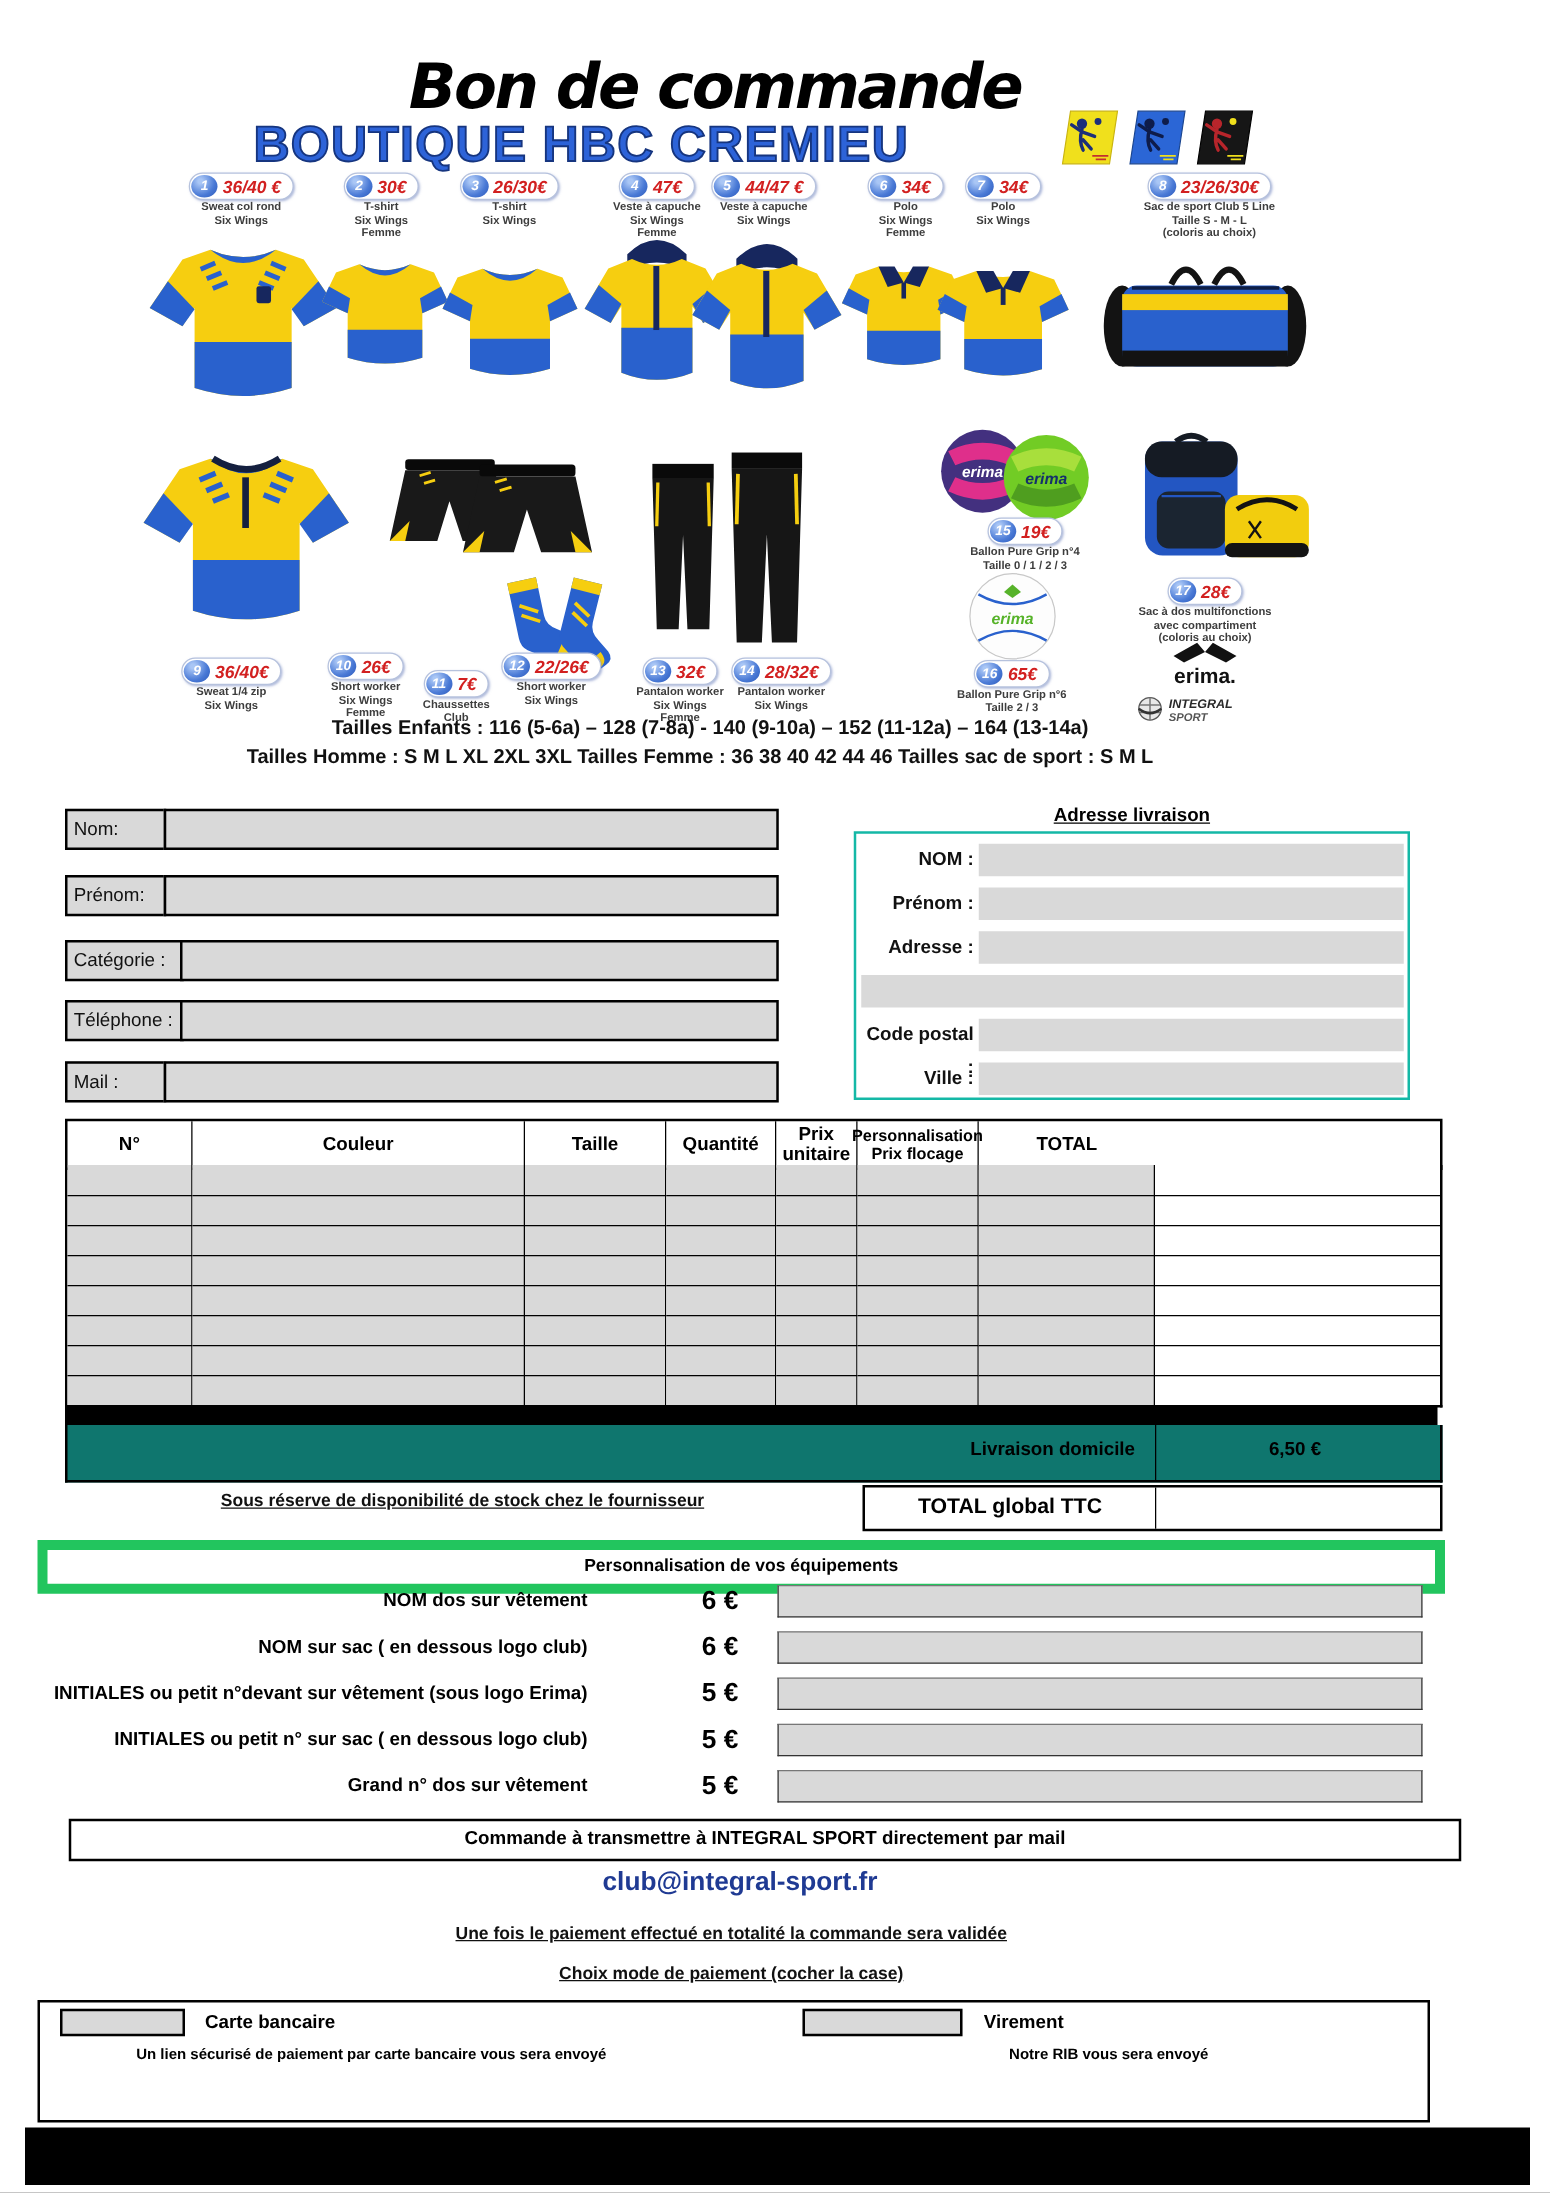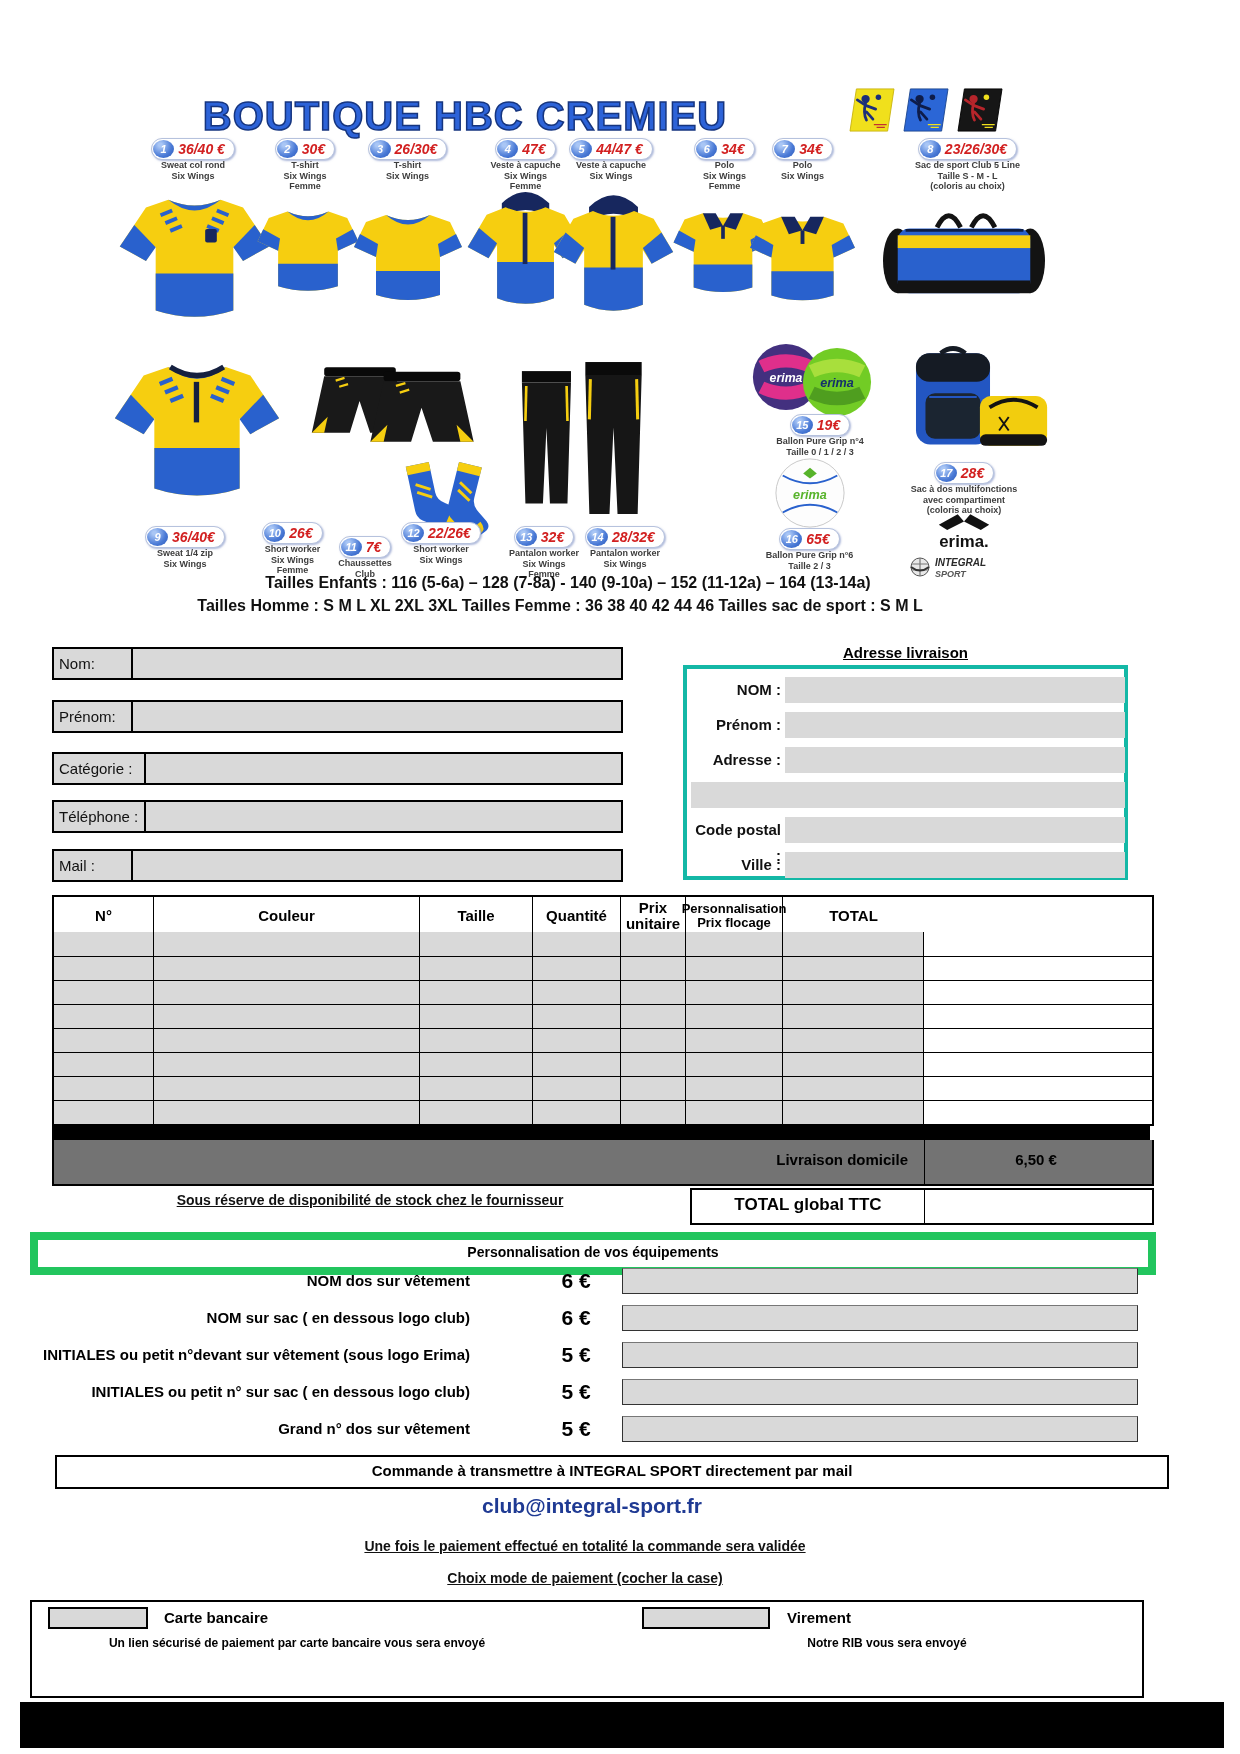--- a/index.html
+++ b/index.html
@@ -21,39 +21,39 @@
         color:#fff;font-style:italic;font-weight:bold;font-size:11px;
         display:inline-flex;align-items:center;justify-content:center;}
   .pprice{font-style:italic;font-weight:bold;font-size:14px;color:#d22020;white-space:nowrap;}
   .pimg{position:absolute;}
   
   .sizes{position:absolute;text-align:center;font-weight:600;font-size:16px;color:#111;}
   
   .fcell{position:absolute;background:#d9d9d9;border:2px solid #000;box-sizing:border-box;}
   .flabel{padding-left:5px;font-size:15px;line-height:29px;color:#111;}
   
-  .abox{position:absolute;left:683px;top:665px;width:445px;height:215px;border:4px solid #14b8a6;box-sizing:border-box;background:#fff;}
+  .abox{position:absolute;left:683px;top:665px;width:445px;height:215px;border:2px solid #14b8a6;box-sizing:border-box;background:#fff;}
   .aband{position:absolute;background:#d9d9d9;height:26px;}
   .albl{position:absolute;width:92px;text-align:right;font-weight:bold;font-size:15px;line-height:26px;color:#111;}
   .ahead{position:absolute;left:683px;top:644px;width:445px;text-align:center;font-weight:bold;
          font-size:15px;text-decoration:underline;}
   
   .ogrid{display:grid;grid-template-columns:100px 266px 113px 88px 65px 97px 141px 228px;}
   .ohead{position:absolute;left:52px;top:895px;width:1098px;height:37px;border:2px solid #000;background:#fff;}
   .ohc{border-right:1px solid #000;display:flex;flex-direction:column;align-items:center;justify-content:center;
        font-weight:bold;font-size:15px;text-align:center;line-height:1.05;}
   .ohc:last-child{border-right:none;}
   .ohc .sub{font-size:13px;}
   .obody{position:absolute;left:52px;top:932px;width:1098px;border:2px solid #000;border-top:none;}
   .orow{height:24px;}
   .oc{border-right:1px solid #000;border-top:1px solid #000;background:#d9d9d9;}
   .orow:first-child .oc{border-top:none;}
   .oc:last-child{background:#fff;border-right:none;}
   .blackbar{position:absolute;background:#000;}
-  .lrow{position:absolute;left:52px;top:1140px;width:1098px;height:44px;border:2px solid #000;border-top:none;background:#737373;}
+  .lrow{position:absolute;left:52px;top:1140px;width:1098px;height:44px;border:2px solid #000;border-top:none;background:#0f766e;}
   .ttc{position:absolute;left:690px;top:1188px;width:460px;height:33px;border:2px solid #000;background:#fff;}
   .note{position:absolute;font-weight:bold;text-decoration:underline;color:#111;}
   
   .pbox{position:absolute;left:30px;top:1232px;width:1110px;height:27px;border:8px solid #22c55e;
         font-weight:bold;font-size:14px;text-align:center;line-height:24px;}
   .perlbl{position:absolute;left:10px;width:460px;text-align:right;font-weight:bold;font-size:15px;line-height:26px;}
   .perprice{position:absolute;left:545px;width:62px;text-align:center;font-weight:bold;font-size:21px;line-height:26px;}
   .perfill{position:absolute;left:622px;width:516px;height:26px;background:#d9d9d9;
            border:1px solid #333;border-top-color:#777;box-sizing:border-box;}
   
@@ -126,20 +126,21 @@
       </g>
       <g id="sock">
         <path d="M14,8 H38 V40 Q38,48 46,53 L56,60 Q62,65 57,71 L52,77 Q46,83 38,78 L19,65 Q14,61 14,54 Z" fill="#2961cd"></path>
         <rect x="14" y="8" width="24" height="9" fill="#f6ce10"></rect>
         <path d="M50,62 Q58,68 53,74 L49,79 Q44,83 38,79 Z" fill="#f6ce10"></path>
         <path d="M20,28 l14,8 M20,36 l14,8" stroke="#f6ce10" stroke-width="3"></path>
       </g>
     </defs>
   </svg>
 
+  <div class="abs title">Bon de commande</div>
   <div class="abs subtitle">BOUTIQUE HBC CREMIEU</div>
 
   <svg class="pimg" style="left:848px;top:88px" width="48" height="44" viewBox="0 0 52 48">
     <path d="M9,1 H50 L43,47 H2 Z" fill="#f0e01c" stroke="#c9b410"></path>
     <circle cx="19" cy="12" r="4.5" fill="#1c2f7a"></circle>
     <path d="M19,17 Q16,27 20,35 M20,26 L27,34 M19,19 L10,13 M19,19 L30,23" stroke="#1c2f7a" stroke-width="3" fill="none" stroke-linecap="round"></path>
     <circle cx="33" cy="10" r="3" fill="#1c2f7a"></circle>
     <path d="M28,40 h14 M31,43 h9" stroke="#c23030" stroke-width="1.5"></path>
   </svg>
   <svg class="pimg" style="left:902px;top:88px" width="48" height="44" viewBox="0 0 52 48">

